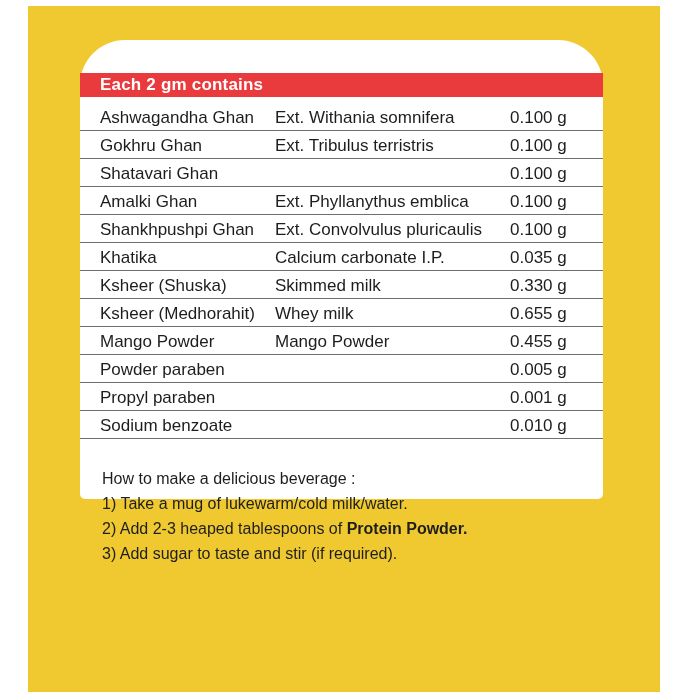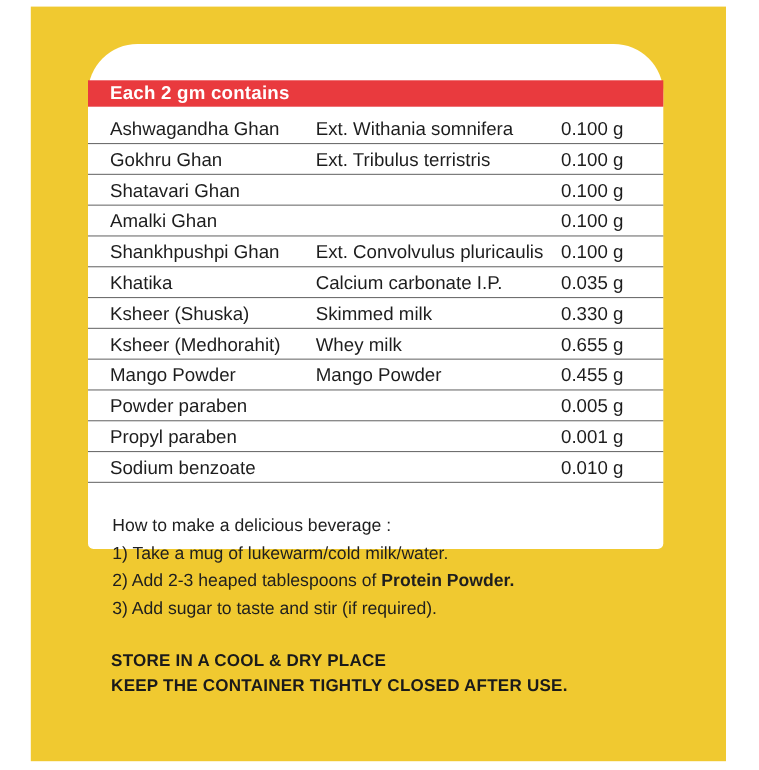--- a/index.html
+++ b/index.html
@@ -53,21 +53,21 @@
   }
   .trow .cell {
     position: absolute;
     top: 50%;
     transform: translateY(-46%);
     font-size: 17px;
     white-space: nowrap;
     color: #1d1d1d;
   }
   .cell.name   { left: 20px; }
-  .cell.source { left: 207px; }
+  .cell.source { left: 195px; }
   .cell.amount { left: 430px; }
   .instructions {
     position: absolute;
     left: 22px; top: 426px;
     width: 480px;
     font-size: 16px;
     line-height: 25px;
   }
   .instr-line b { font-weight: bold; }
   .storage {
@@ -102,20 +102,21 @@
       <span class="cell name">Gokhru Ghan</span>
       <span class="cell source">Ext. Tribulus terristris</span>
       <span class="cell amount">0.100 g</span>
     </div>
     <div class="trow">
       <span class="cell name">Shatavari Ghan</span>
       <span class="cell amount">0.100 g</span>
     </div>
     <div class="trow">
       <span class="cell name">Amalki Ghan</span>
+      <span class="cell source">Ext. Phyllanythus emblica</span>
       <span class="cell amount">0.100 g</span>
     </div>
     <div class="trow">
       <span class="cell name">Shankhpushpi Ghan</span>
       <span class="cell source">Ext. Convolvulus pluricaulis</span>
       <span class="cell amount">0.100 g</span>
     </div>
     <div class="trow">
       <span class="cell name">Khatika</span>
       <span class="cell source">Calcium carbonate I.P.</span>
@@ -153,18 +154,14 @@
     </div>
   </div>
 
   <div class="instructions">
     <div class="instr-line">How to make a delicious beverage :</div>
     <div class="instr-line"><span>1) Take a mug of lukewarm/cold milk/water.</span><b></b></div>
     <div class="instr-line"><span>2) Add 2-3 heaped tablespoons of </span><b>Protein Powder.</b></div>
     <div class="instr-line"><span>3) Add sugar to taste and stir (if required).</span><b></b></div>
   </div>
 
-  <div class="storage">
-    <div>STORE IN A COOL &amp; DRY PLACE</div>
-    <div>KEEP THE CONTAINER TIGHTLY CLOSED AFTER USE.</div>
-  </div>
 
 </div>
 
 </body></html>

